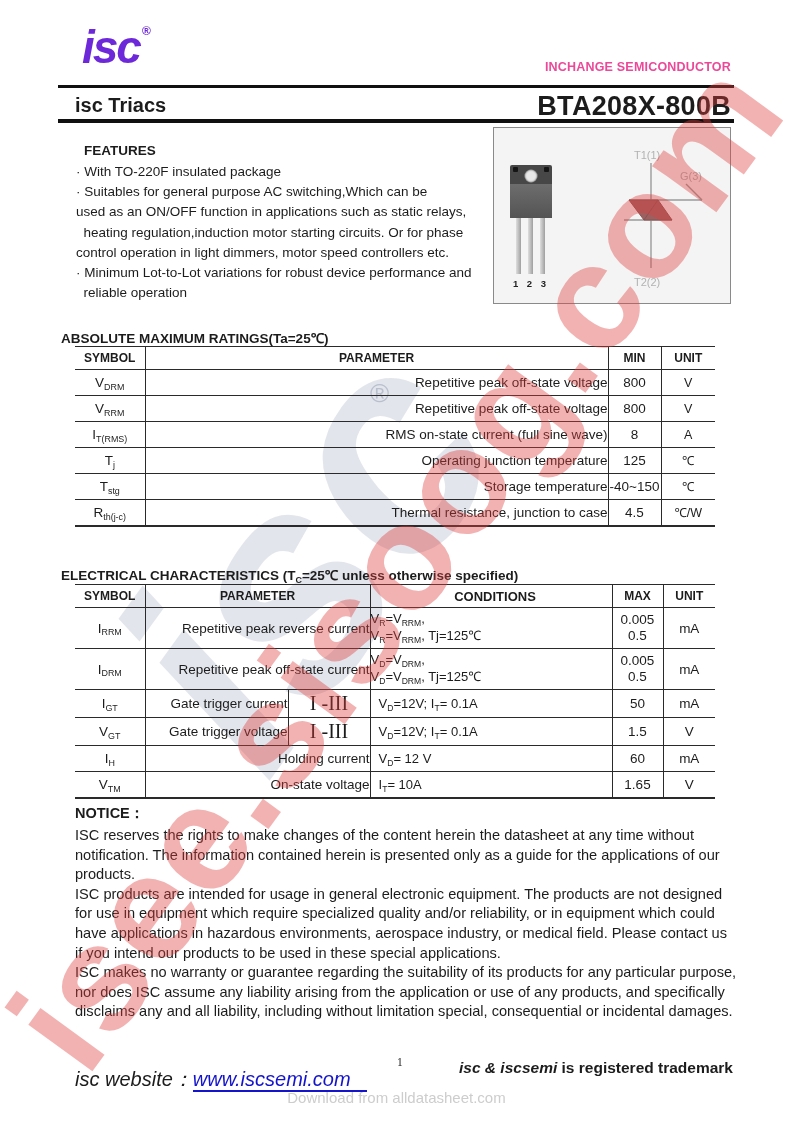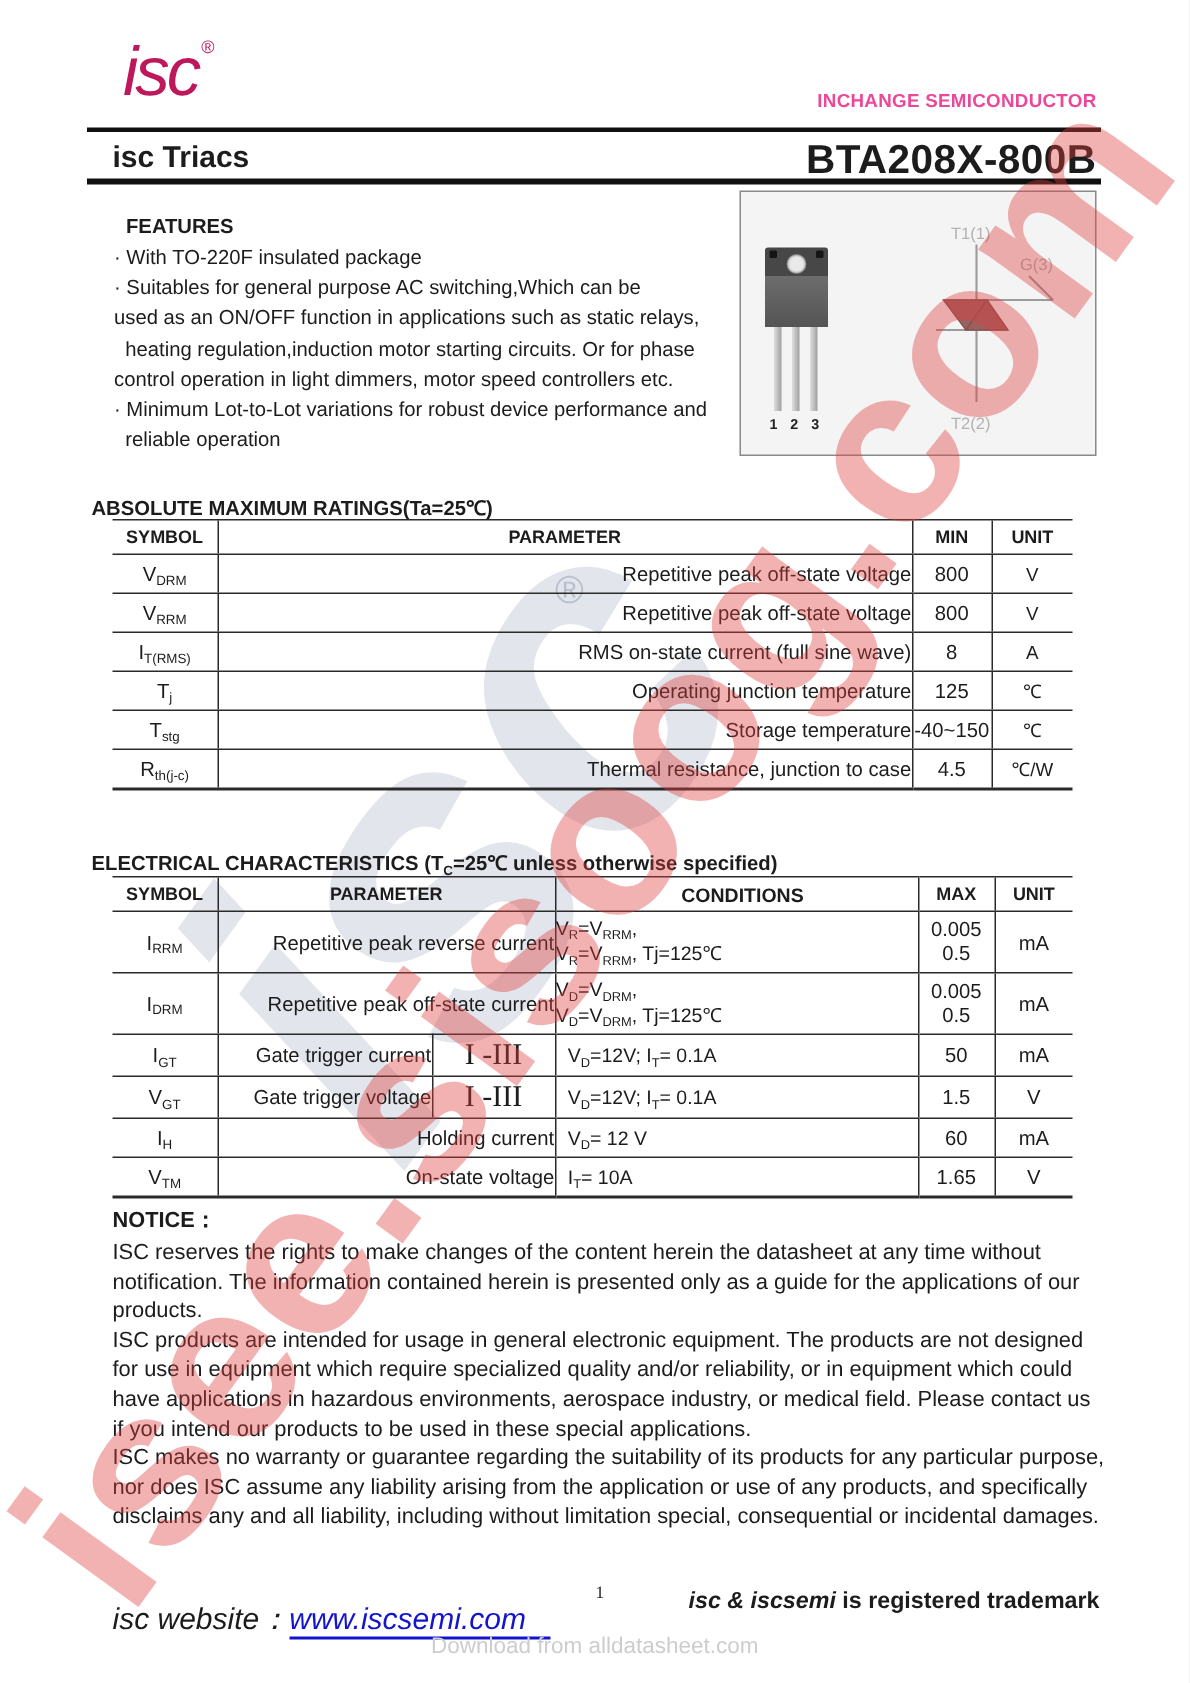--- a/index.html
+++ b/index.html
@@ -2,22 +2,22 @@
 <html><head>
 <meta charset="utf-8">
 <style>
   html,body { margin:0; padding:0; background:#e9e9e9; }
   .page {
     position:relative; width:793px; height:1122px; margin:0 auto;
     background:#ffffff; overflow:hidden;
     font-family:"Liberation Sans", sans-serif; color:#1c1c1c;
   }
   
-  .logo { position:absolute; left:82px; top:24px; font-size:46px; font-weight:normal; font-style:italic;
-          color:#be185d; letter-spacing:-2px; line-height:1; }
+  .logo { position:absolute; left:82px; top:24px; font-size:46px; font-weight:bold; font-style:italic;
+          color:#6d28d9; letter-spacing:-2px; line-height:1; }
   .logo .reg { font-size:12px; font-style:normal; vertical-align:28px; letter-spacing:0; margin-left:2px; }
   .company { position:absolute; right:62px; top:60px; font-size:12.5px; font-weight:bold; color:#ec4899; letter-spacing:0.2px; }
   .rule1 { position:absolute; left:58px; top:85px; width:676px; height:3px; background:#101010; }
   .family { position:absolute; left:75px; top:94px; font-size:20px; font-weight:bold; }
   .part   { position:absolute; right:62px; top:91px; font-size:27px; font-weight:bold; letter-spacing:0.3px; }
   .rule2 { position:absolute; left:58px; top:119px; width:676px; height:3.5px; background:#101010; }
 
   
   .features { position:absolute; left:76px; top:143px; width:440px; }
   .features-heading { font-size:13.5px; font-weight:bold; margin:0 0 4px 8px; }

